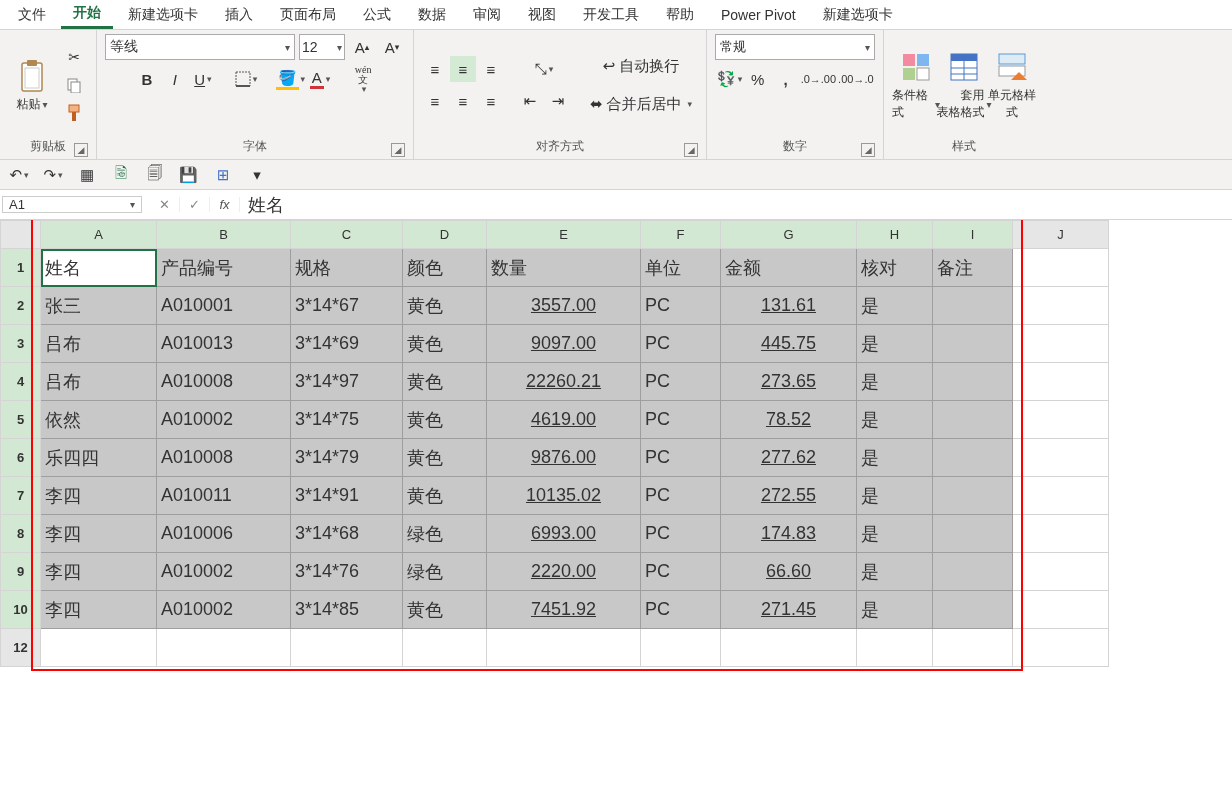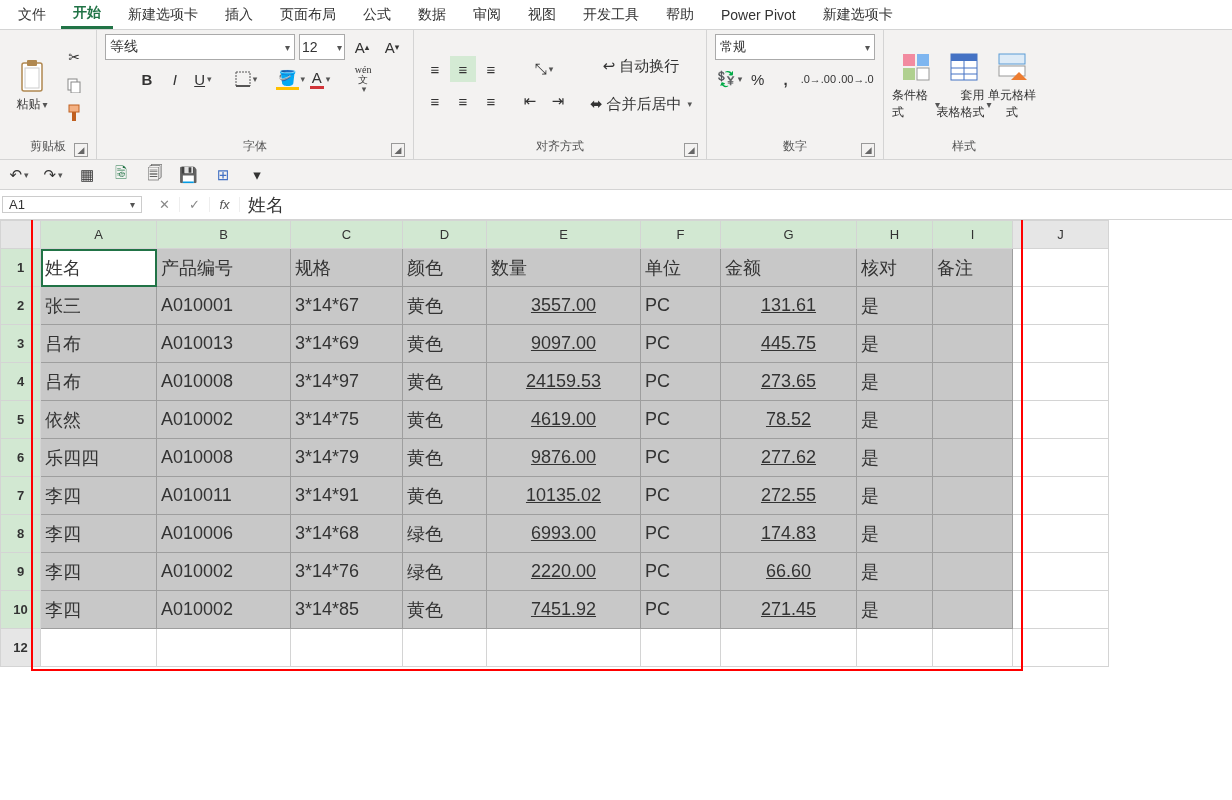--- a/index.html
+++ b/index.html
@@ -376,21 +376,21 @@
           <td class="txt sel">是</td>
           <td class="txt sel"></td>
           <td></td>
         </tr>
         <tr class="drow tall">
           <th class="rowhdr sel">4</th>
           <td class="txt sel">吕布</td>
           <td class="txt sel">A010008</td>
           <td class="txt sel">3*14*97</td>
           <td class="txt sel">黄色</td>
-          <td class="num sel">24159.53</td>
+          <td class="num sel">22260.21</td>
           <td class="txt sel">PC</td>
           <td class="num sel">273.65</td>
           <td class="txt sel">是</td>
           <td class="txt sel"></td>
           <td></td>
         </tr>
         <tr class="drow tall">
           <th class="rowhdr sel">5</th>
           <td class="txt sel">依然</td>
           <td class="txt sel">A010002</td>

